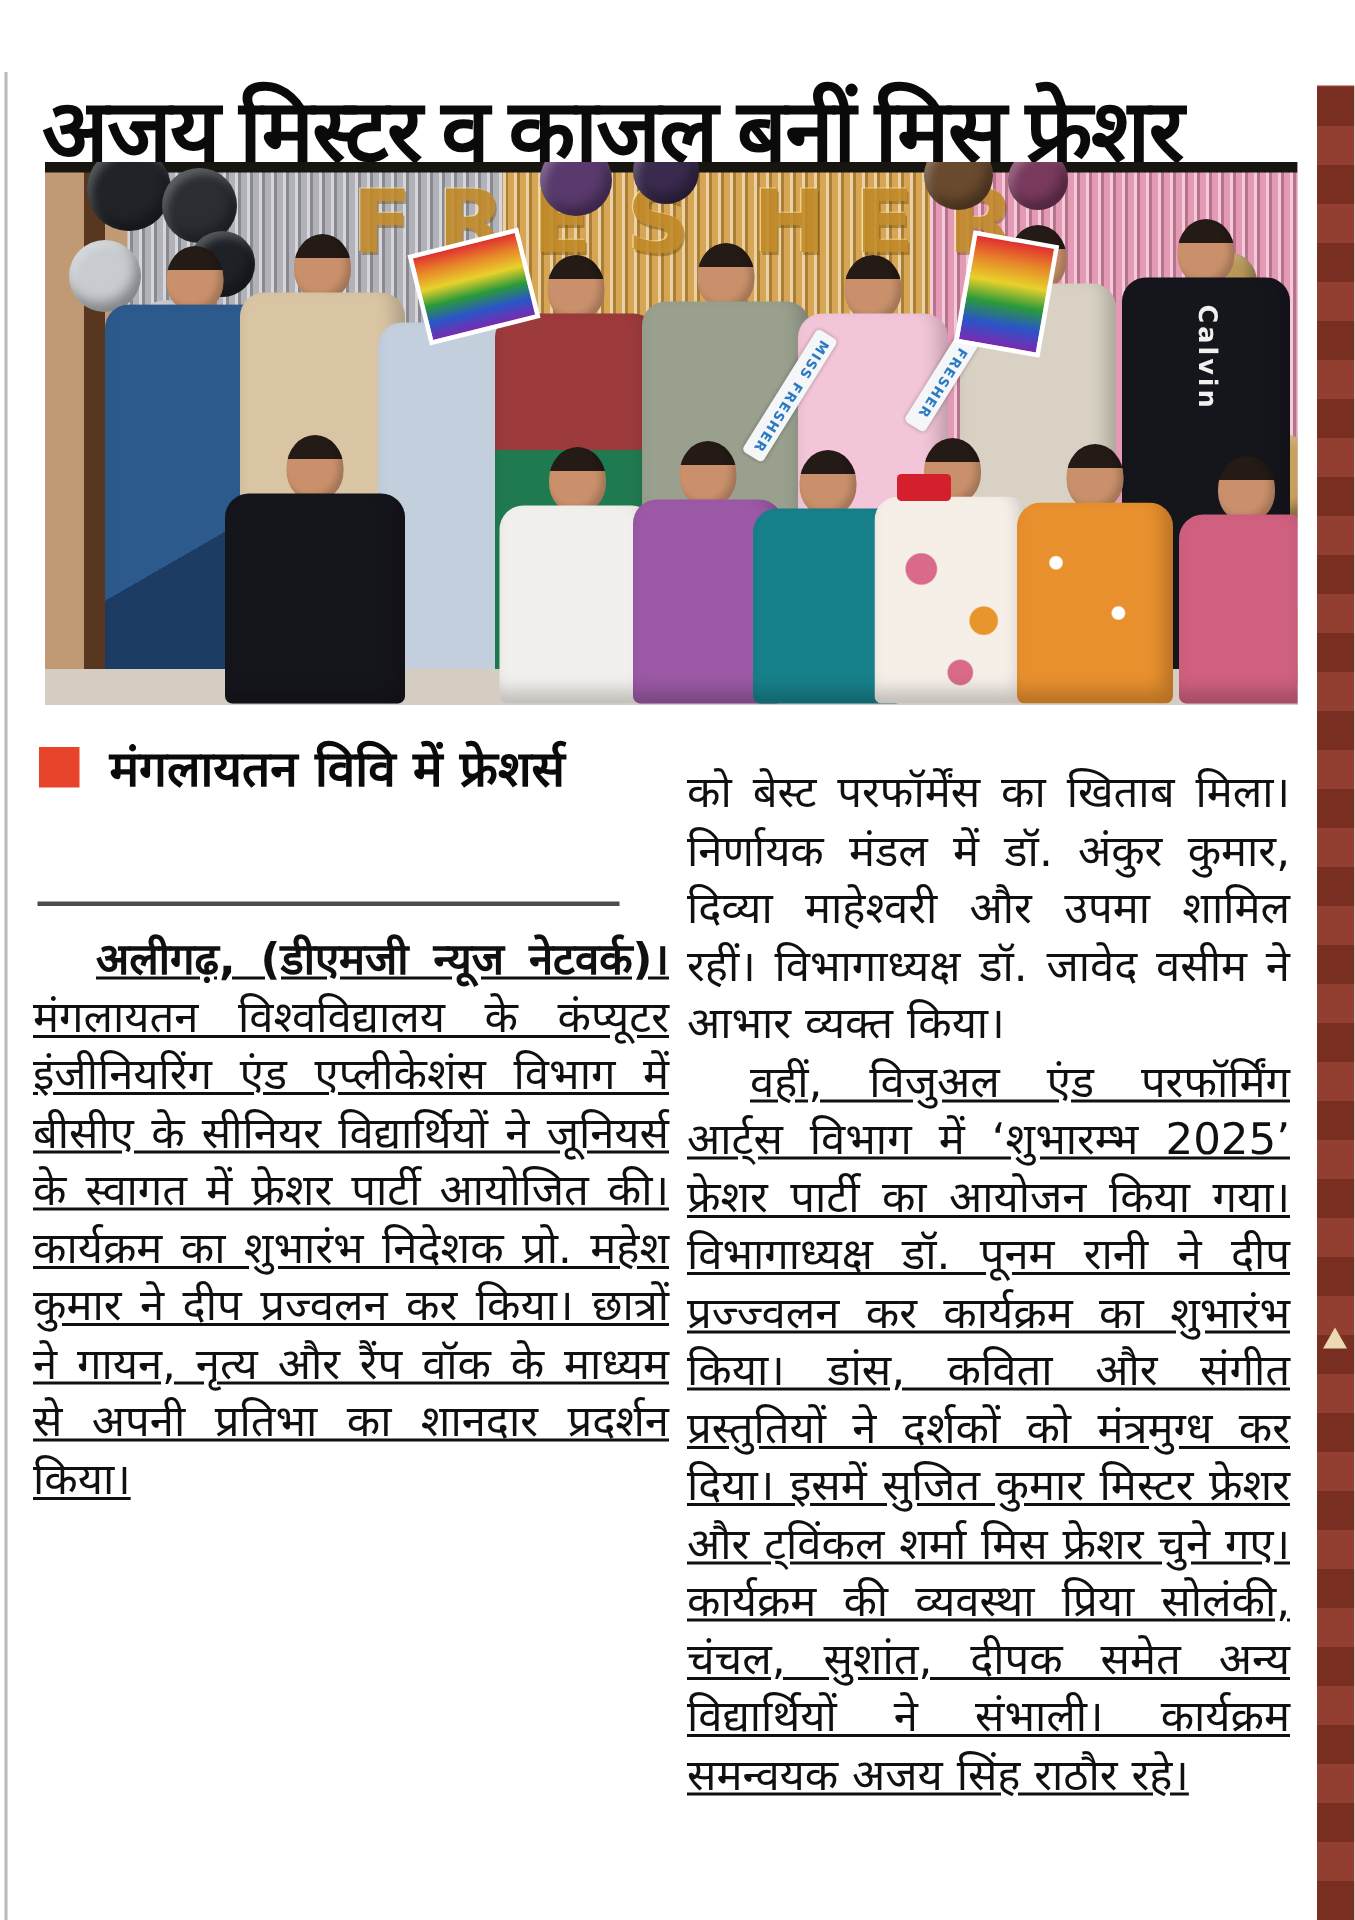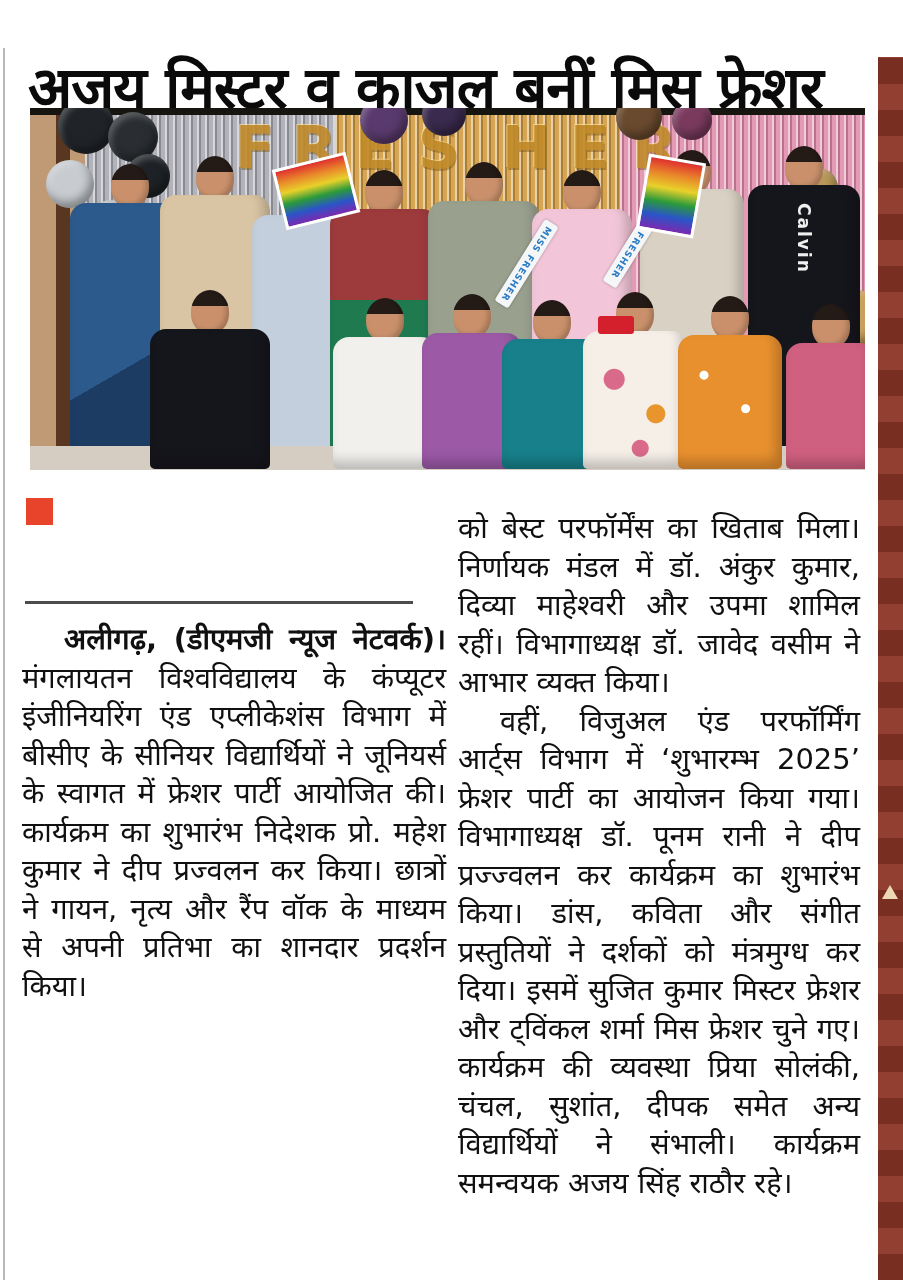--- a/index.html
+++ b/index.html
@@ -17,21 +17,21 @@
   }
   .side-strip .tri{
     position:absolute;left:4px;top:828px;width:0;height:0;
     border-left:8px solid transparent;border-right:8px solid transparent;
     border-bottom:14px solid #ecd9b4;
   }
   
   .headline{
     position:absolute;left:28px;top:2px;width:845px;height:96px;
     font-size:58px;font-weight:bold;letter-spacing:-1px;color:#0a0a0a;
-    line-height:94px;white-space:nowrap;
+    line-height:94px;white-space:nowrap;font-family:Liberation Serif, serif;
   }
   
   .photo{position:absolute;left:30px;top:108px;width:835px;height:362px;overflow:hidden;background:#b9b2ac;}
   .photo .ceiling{position:absolute;left:0;top:0;width:100%;height:7px;background:#17150f;z-index:1;}
   .door{position:absolute;left:0;top:0;width:58px;height:100%;background:#bf9a74;z-index:0;}
   .door .frame{position:absolute;left:26px;top:0;width:14px;height:100%;background:#58361f;}
   .tinsel{position:absolute;top:0;height:100%;z-index:0;
     background-image:repeating-linear-gradient(90deg, rgba(255,255,255,.55) 0 2px, rgba(0,0,0,.18) 2px 4px, rgba(255,255,255,.12) 4px 8px);}
   .t-silver{left:55px;width:250px;background-color:#a7a7b0;}
   .t-gold{left:305px;width:285px;background-color:#d09a3e;}
@@ -92,21 +92,21 @@
   .c-rose{background:#d06080;}
   
   .subhead{position:absolute;left:26px;top:488px;width:412px;font-size:33px;font-weight:bold;line-height:50px;color:#0a0a0a;}
   .subhead .bullet{display:inline-block;width:27px;height:27px;background:#e8442c;margin-right:20px;vertical-align:middle;position:relative;top:-3px;}
   .subhead .l2{padding-left:32px;}
   .subrule{position:absolute;left:25px;top:601px;width:388px;height:3px;background:#4c4c4c;}
   .col{position:absolute;font-size:29px;line-height:38.5px;text-align:justify;color:#101010;}
   .col p{margin:0;}
   .col-left{left:22px;top:620px;width:424px;height:660px;}
   .col-right{left:458px;top:489px;width:402px;height:790px;margin-top:20px;}
-  .indent{text-indent:42px;}
+  .indent{text-indent:42px;text-decoration:underline;}
   .bold{font-weight:bold;}
 </style>
 </head>
 <body>
 
 <div class="left-rule"></div>
 <div class="side-strip">
   <div class="tri"></div>
 </div>
 
@@ -217,21 +217,21 @@
     <div class="head"></div>
       <div class="torso c-orange" style="width:104px;height:134px"></div>
   </div>
   <div class="person front" style="left:756px;top:196px;width:90px">
     <div class="head"></div>
       <div class="torso c-rose" style="width:90px;height:126px"></div>
   </div>
 </div>
 
 <div class="subhead">
-  <div><span class="bullet"></span></div>
+  <div><span class="bullet"></span><span>मंगलायतन विवि में फ्रेशर्स</span></div>
 </div>
 <div class="subrule"></div>
 
 <div class="col col-left">
   <p class="indent"><span class="bold">अलीगढ़, (डीएमजी न्यूज नेटवर्क)।</span><span> मंगलायतन विश्वविद्यालय के कंप्यूटर इंजीनियरिंग एंड एप्लीकेशंस विभाग में बीसीए के सीनियर विद्यार्थियों ने जूनियर्स के स्वागत में फ्रेशर पार्टी आयोजित की। कार्यक्रम का शुभारंभ निदेशक प्रो. महेश कुमार ने दीप प्रज्वलन कर किया। छात्रों ने गायन, नृत्य और रैंप वॉक के माध्यम से अपनी प्रतिभा का शानदार प्रदर्शन किया।</span></p>
 </div>
 
 <div class="col col-right">
   <p>को बेस्ट परफॉर्मेंस का खिताब मिला। निर्णायक मंडल में डॉ. अंकुर कुमार, दिव्या माहेश्वरी और उपमा शामिल रहीं। विभागाध्यक्ष डॉ. जावेद वसीम ने आभार व्यक्त किया।</p>
   <p class="indent">वहीं, विजुअल एंड परफॉर्मिंग आर्ट्स विभाग में ‘शुभारम्भ 2025’ फ्रेशर पार्टी का आयोजन किया गया। विभागाध्यक्ष डॉ. पूनम रानी ने दीप प्रज्ज्वलन कर कार्यक्रम का शुभारंभ किया। डांस, कविता और संगीत प्रस्तुतियों ने दर्शकों को मंत्रमुग्ध कर दिया। इसमें सुजित कुमार मिस्टर फ्रेशर और ट्विंकल शर्मा मिस फ्रेशर चुने गए। कार्यक्रम की व्यवस्था प्रिया सोलंकी, चंचल, सुशांत, दीपक समेत अन्य विद्यार्थियों ने संभाली। कार्यक्रम समन्वयक अजय सिंह राठौर रहे।</p>

